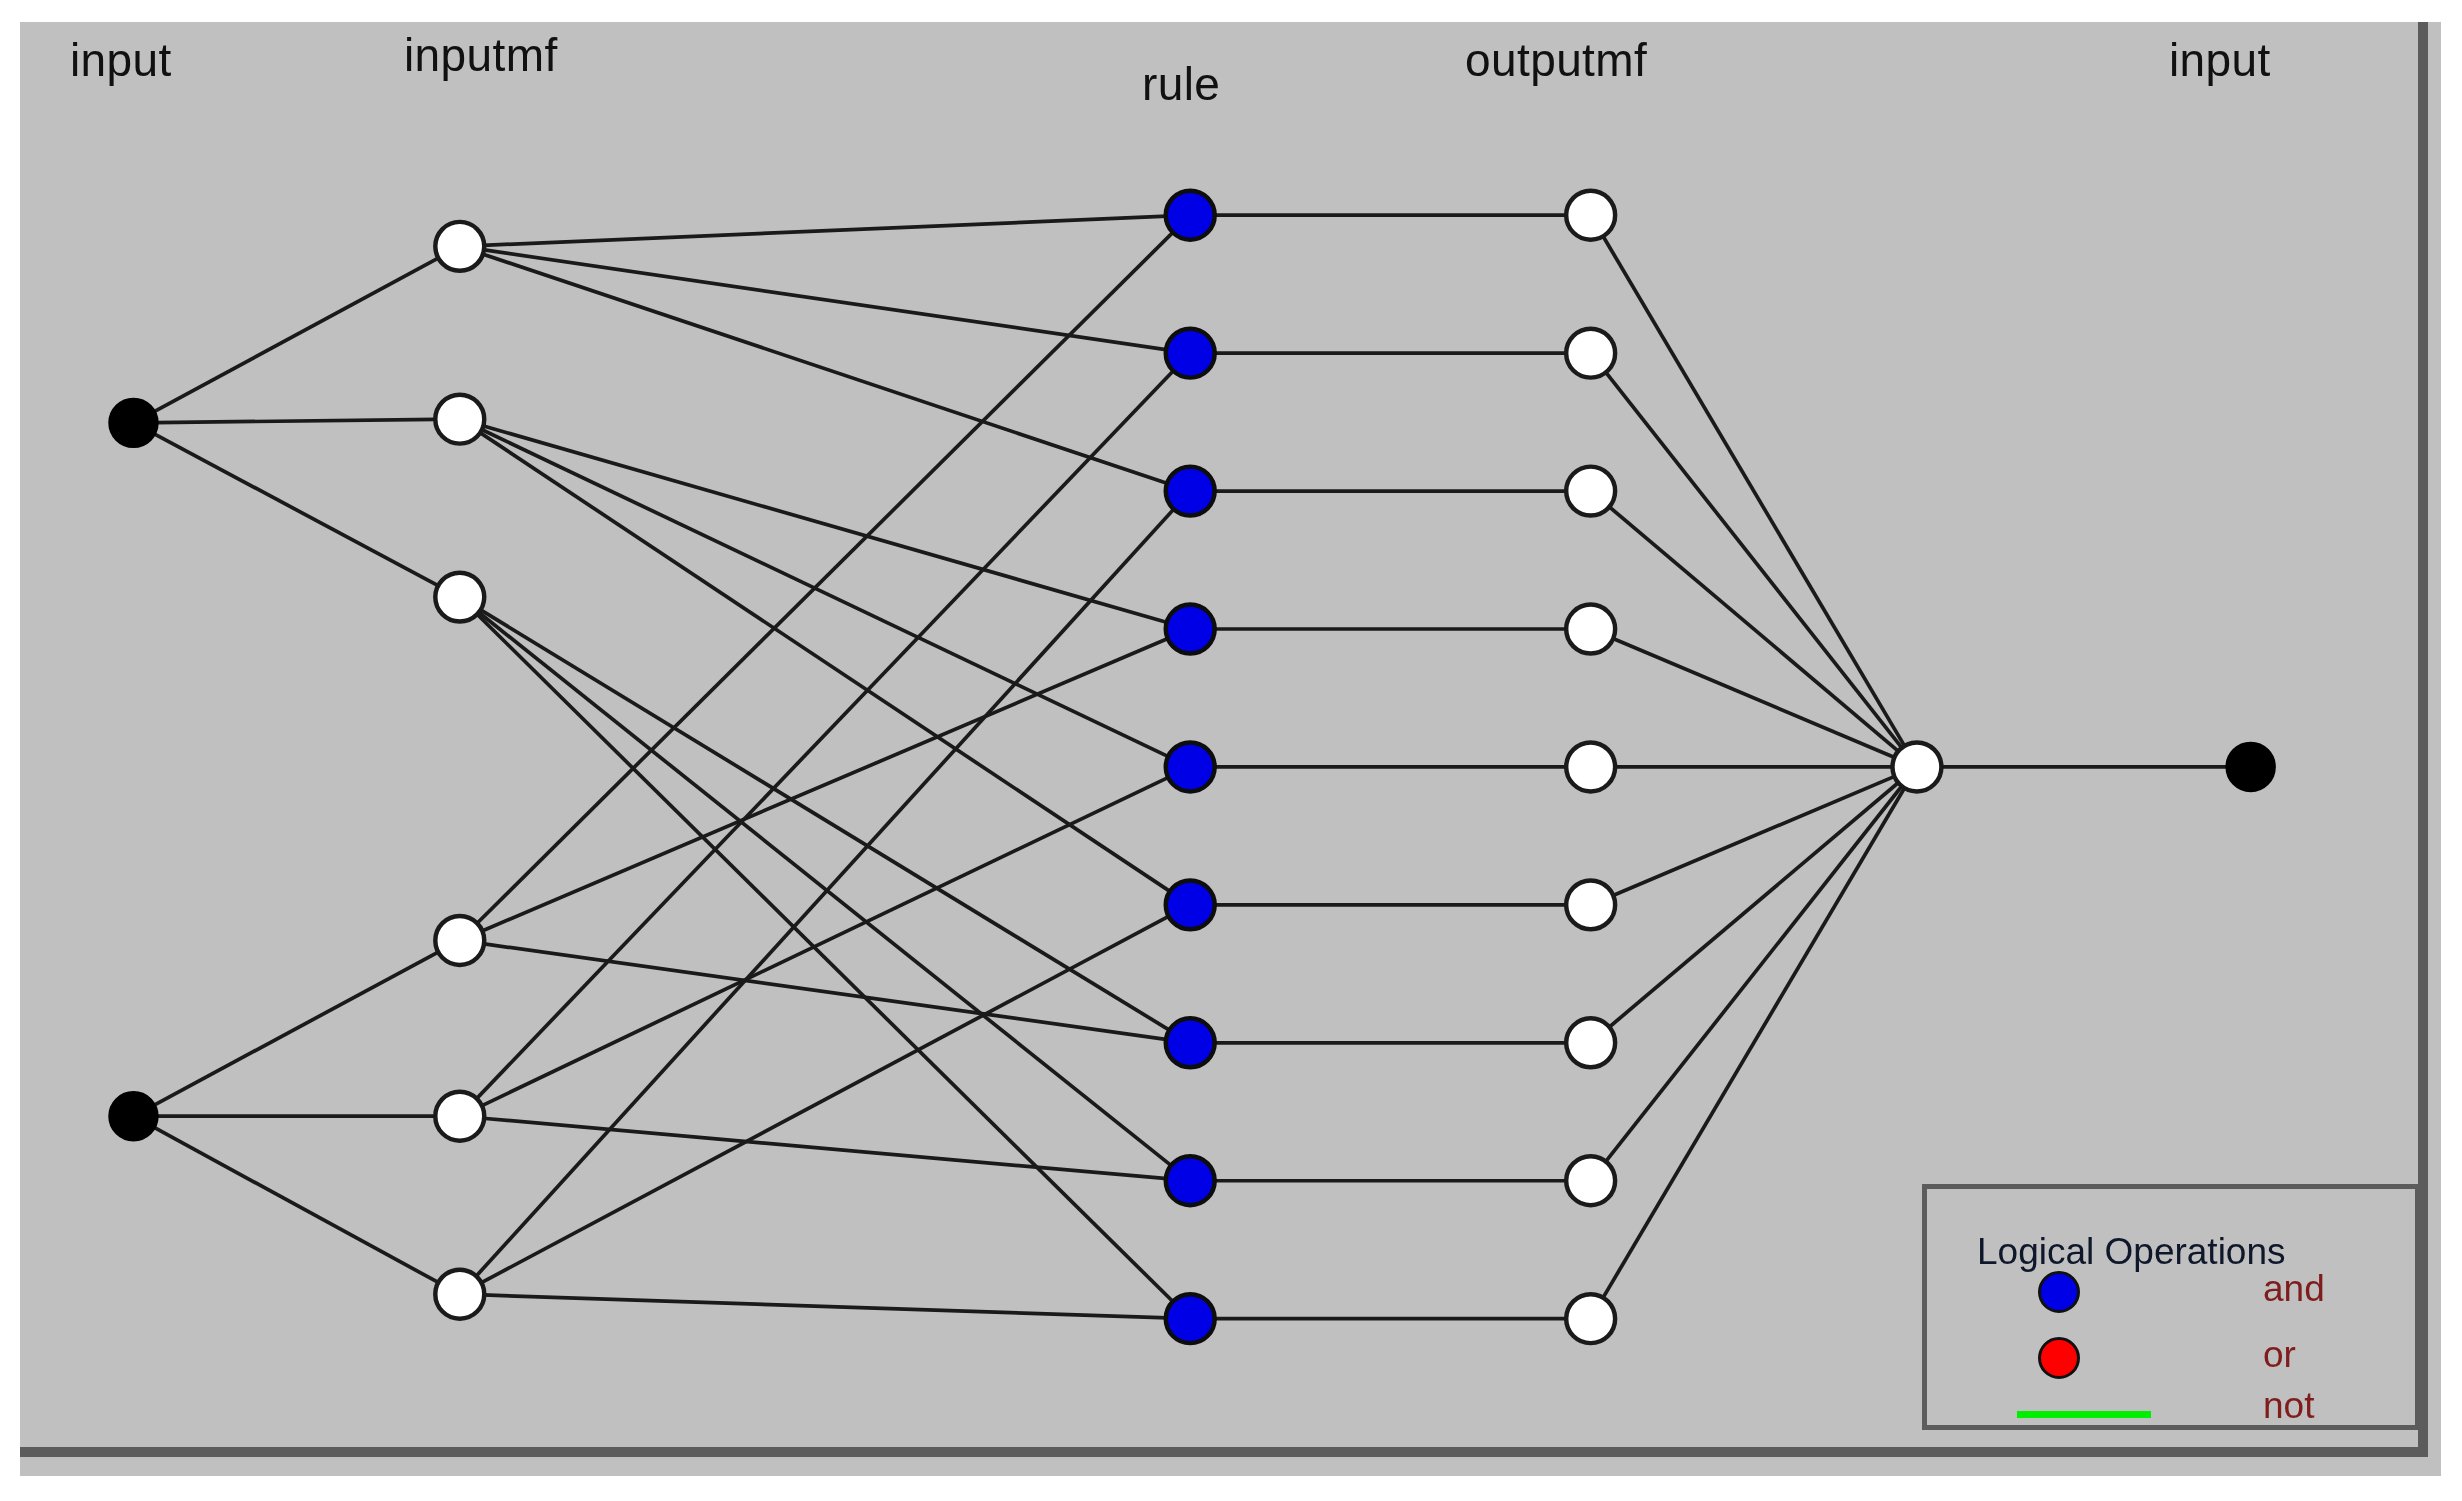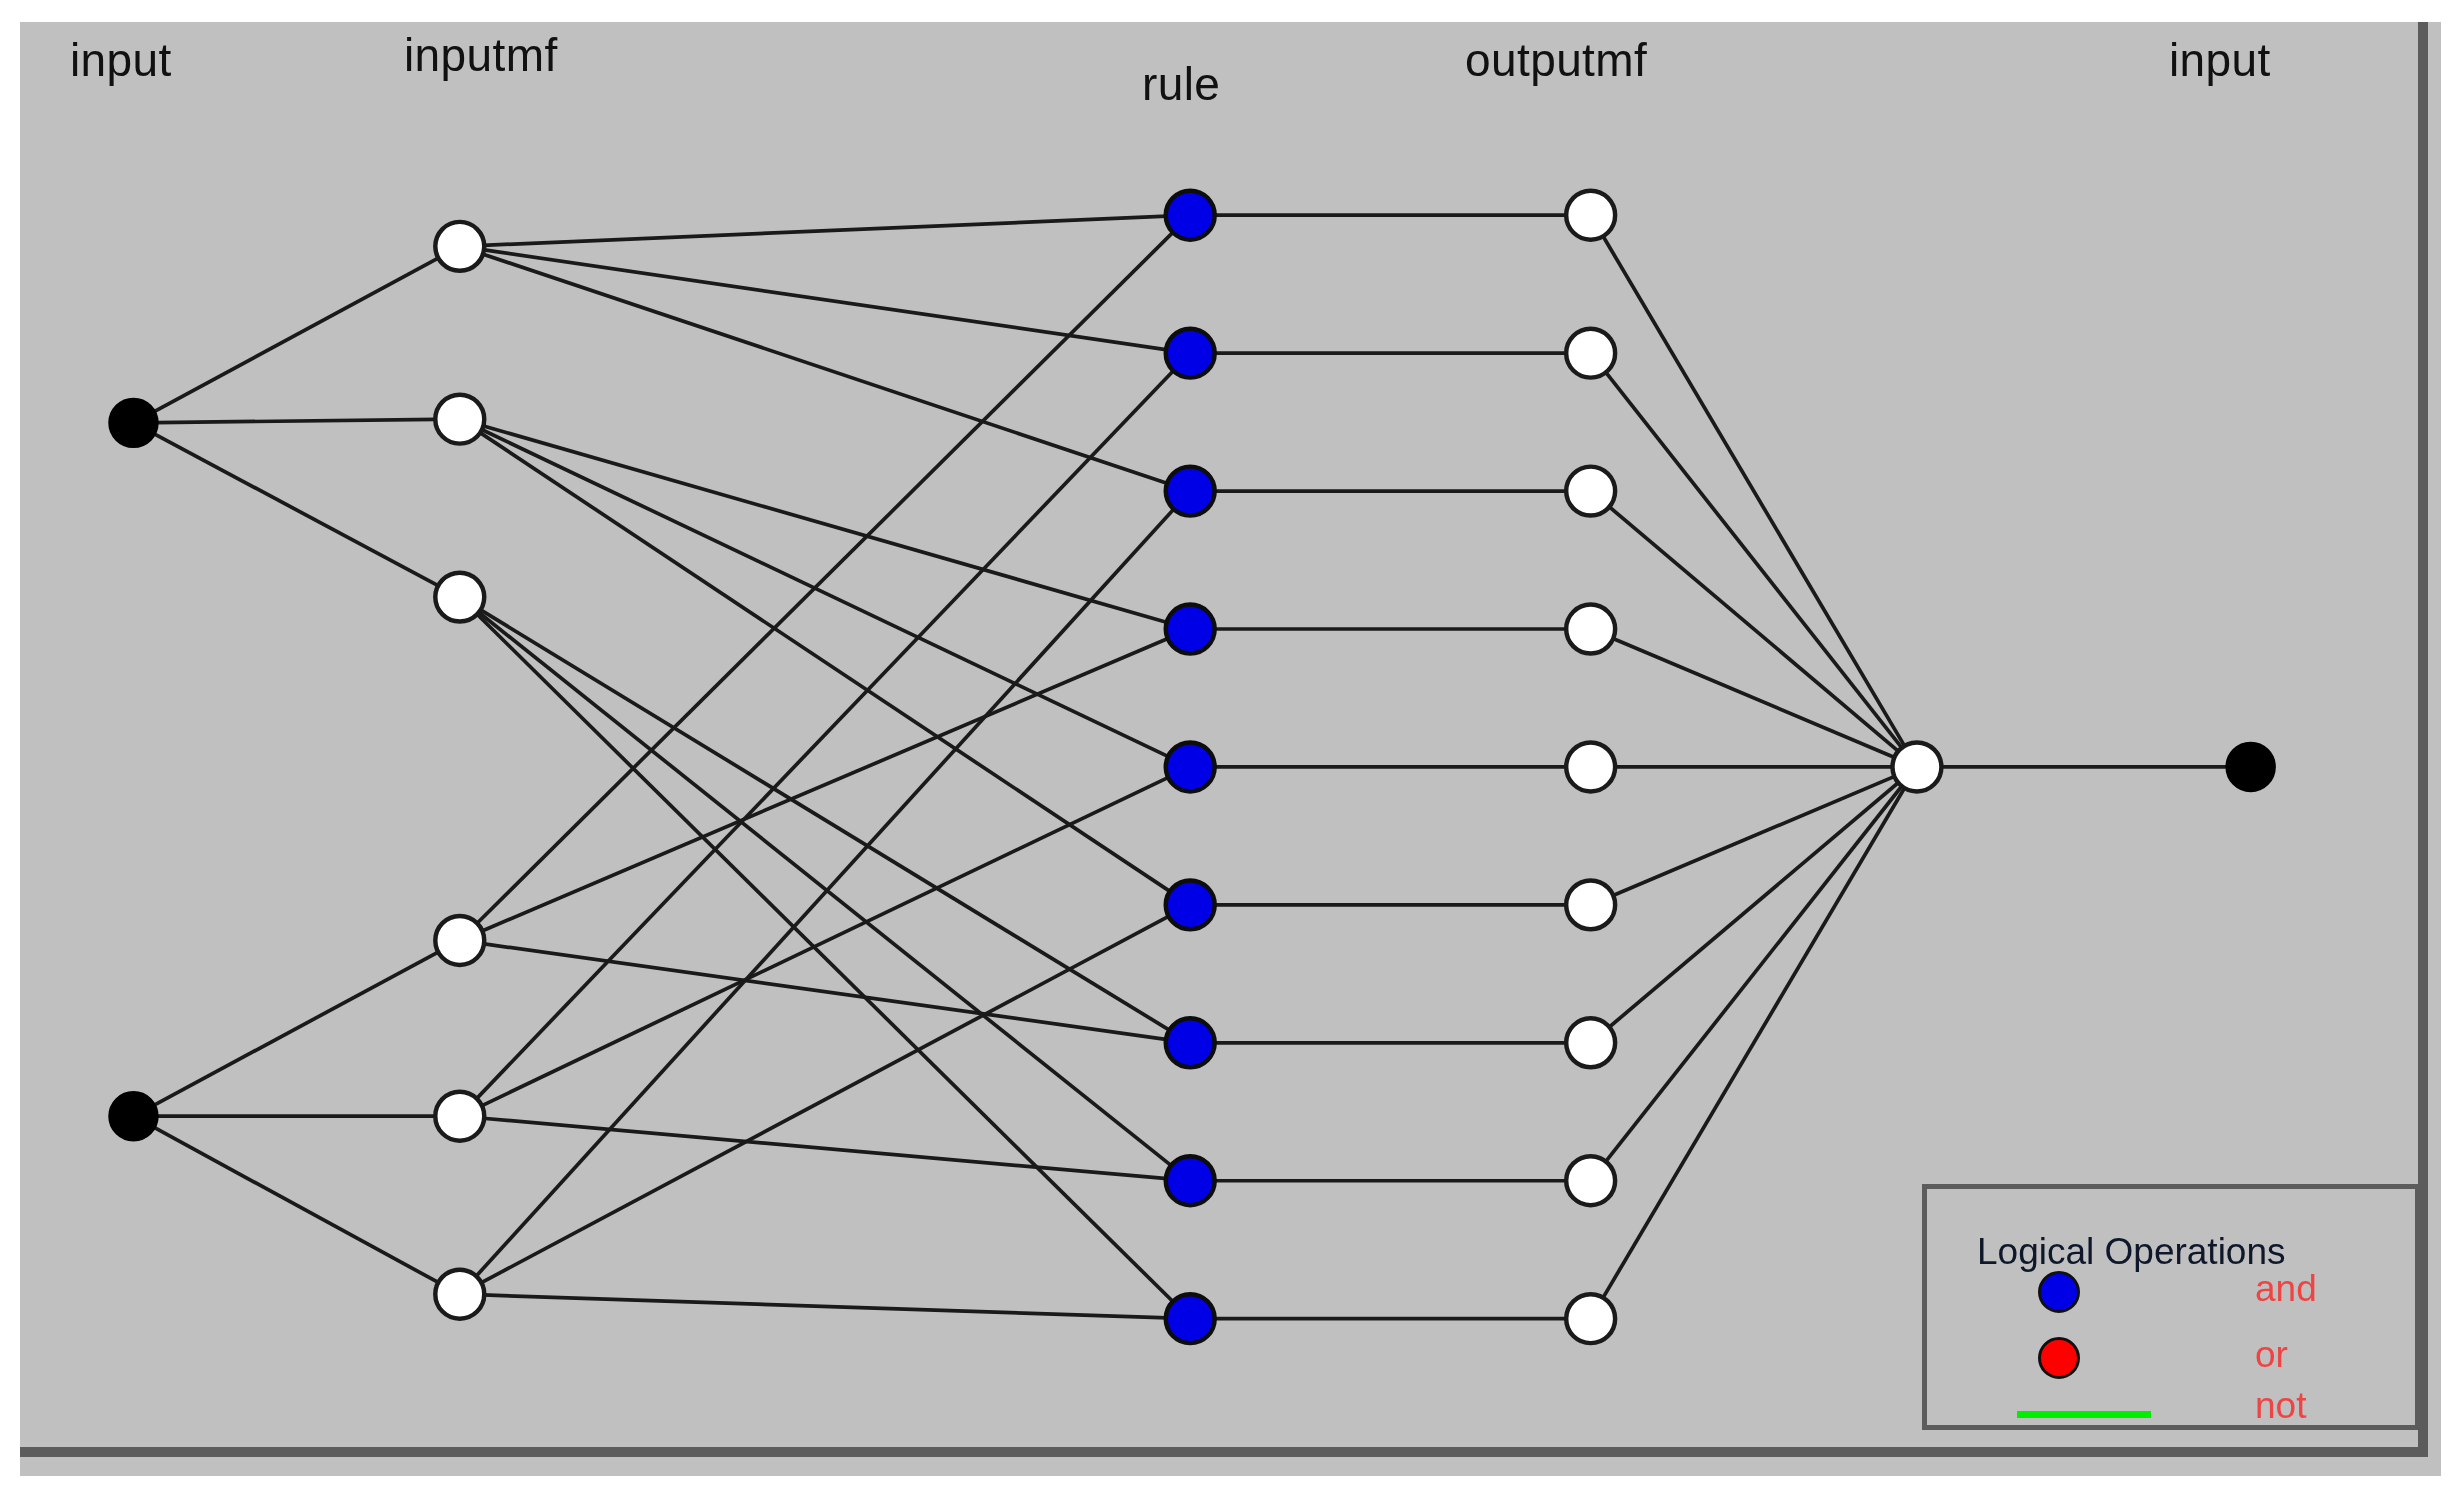--- a/index.html
+++ b/index.html
@@ -68,22 +68,23 @@
     position: absolute;
     left: 1977px;
     top: 1231px;
     font-size: 37px;
     color: #0f172a;
     white-space: nowrap;
   }
   .legend-label {
     position: absolute;
     font-size: 37px;
-    color: #ef4444;
+    color: #7f1d1d;
     white-space: nowrap;
+    margin-left: 8px;
   }
   .legend-swatch {
     position: absolute;
   }
   svg { display: block; }
 </style>
 </head>
 <body>
 
 <div id="stage">

